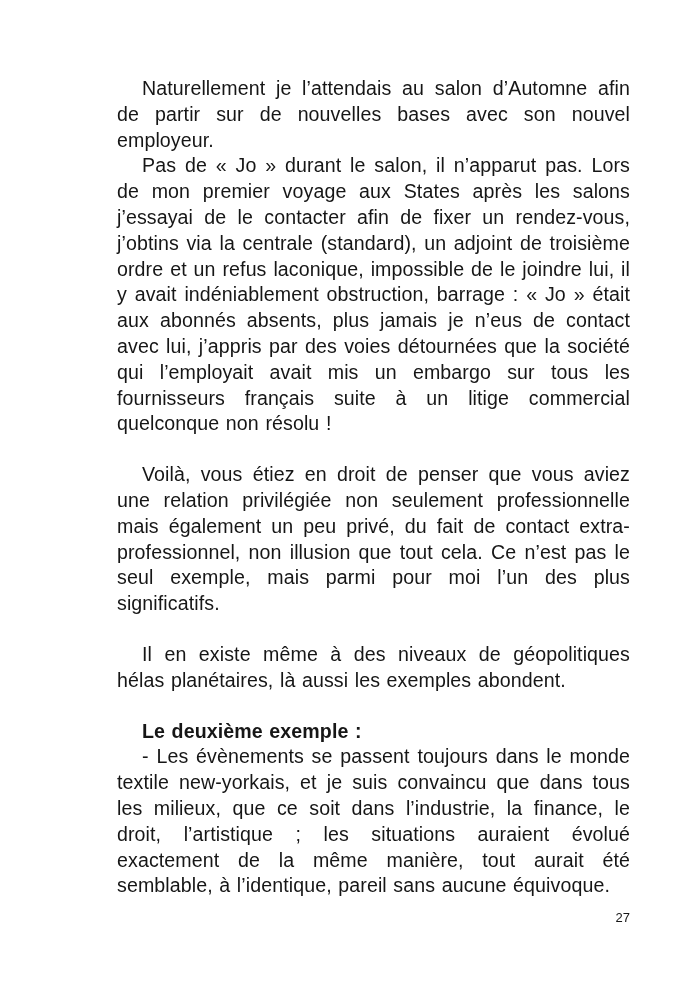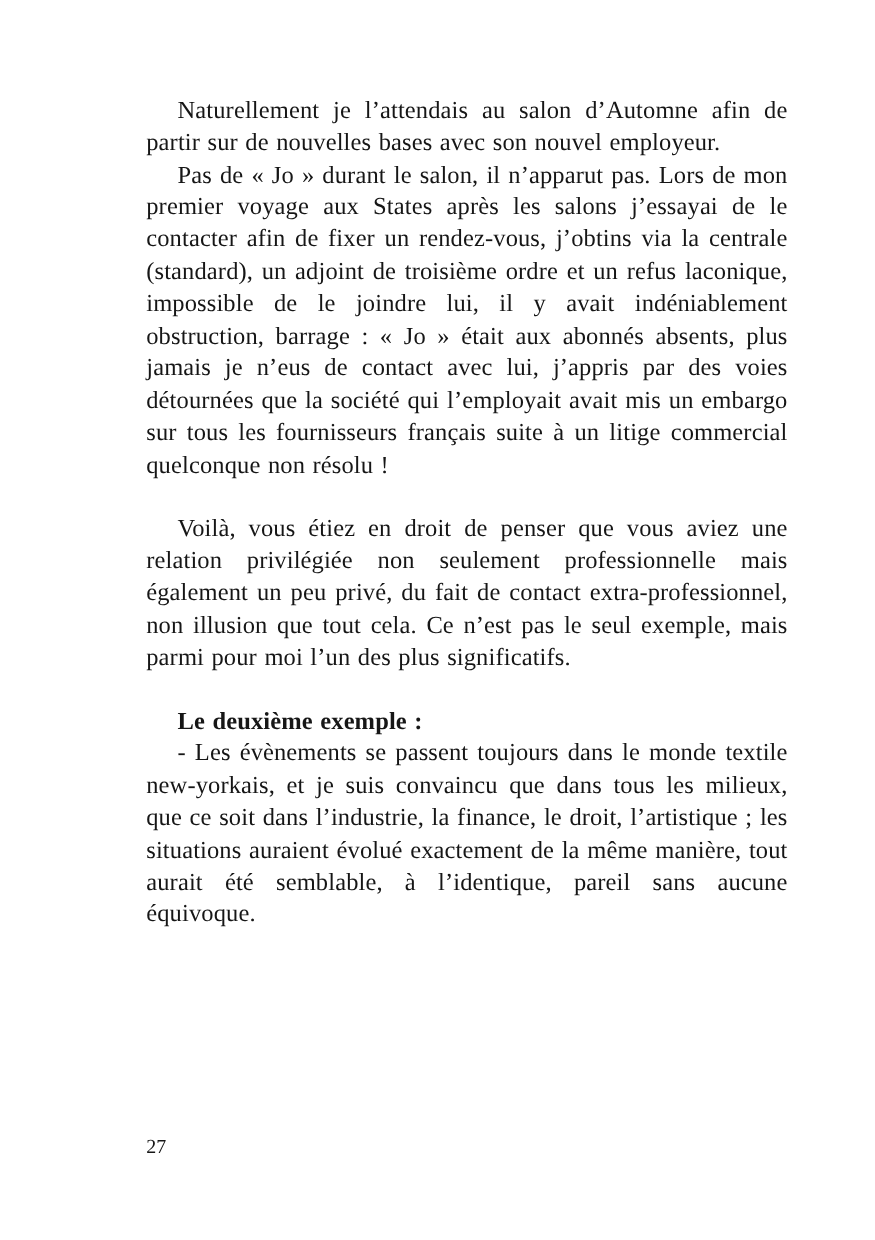--- a/index.html
+++ b/index.html
@@ -10,21 +10,21 @@
     width: 700px;
     height: 992px;
     background: #ffffff;
   }
   .page {
     position: relative;
     width: 700px;
     height: 992px;
     background: #ffffff;
     overflow: hidden;
-    font-family: Liberation Serif, serif;
+    font-family: Liberation Sans, sans-serif;
     color: #161616;
   }
   .text-block {
     position: absolute;
     left: 117px;
     top: 76px;
     width: 513px;
   }
   .para {
     margin: 0;
@@ -39,30 +39,31 @@
     font-weight: bold;
   }
   .gap-before {
     margin-top: 25px;
   }
   .page-number {
     position: absolute;
     left: 117px;
     top: 905px;
     width: 513px;
-    text-align: left;
-    font-size: 16px;
+    text-align: right;
+    font-size: 13px;
     line-height: 25.8px;
   }
 </style>
 </head>
 <body>
 
 <div class="page">
   <div class="text-block">
     <p class="para">Naturellement je l’attendais au salon d’Automne afin de partir sur de nouvelles bases avec son nouvel employeur.</p>
     <p class="para">Pas de «&nbsp;Jo&nbsp;» durant le salon, il n’apparut pas. Lors de mon premier voyage aux States après les salons j’essayai de le contacter afin de fixer un rendez-vous, j’obtins via la centrale (standard), un adjoint de troisième ordre et un refus laconique, impossible de le joindre lui, il y avait indéniablement obstruction, barrage&nbsp;: «&nbsp;Jo&nbsp;» était aux abonnés absents, plus jamais je n’eus de contact avec lui, j’appris par des voies détournées que la société qui l’employait avait mis un embargo sur tous les fournisseurs français suite à un litige commercial quelconque non résolu&nbsp;!</p>
     <p class="para gap-before">Voilà, vous étiez en droit de penser que vous aviez une relation privilégiée non seulement professionnelle mais également un peu privé, du fait de contact extra-professionnel, non illusion que tout cela. Ce n’est pas le seul exemple, mais parmi pour moi l’un des plus significatifs.</p>
+    <p class="para gap-before">Il en existe même à des niveaux de géopolitiques hélas planétaires, là aussi les exemples abondent.</p>
     <p class="para heading gap-before">Le deuxième exemple&nbsp;:</p>
     <p class="para">- Les évènements se passent toujours dans le monde textile new-yorkais, et je suis convaincu que dans tous les milieux, que ce soit dans l’industrie, la finance, le droit, l’artistique&nbsp;; les situations auraient évolué exactement de la même manière, tout aurait été semblable, à l’identique, pareil sans aucune équivoque.</p>
   </div>
   <div class="page-number">27</div>
 </div>
 
 </body></html>

